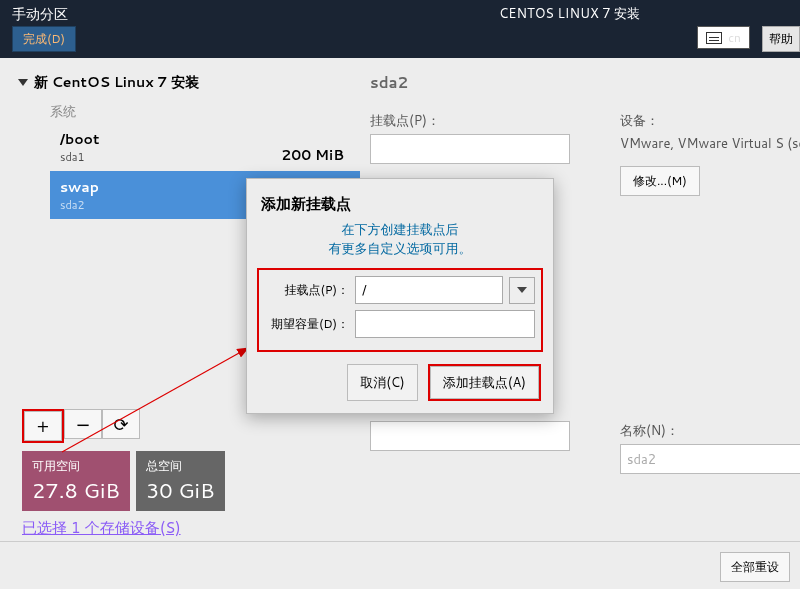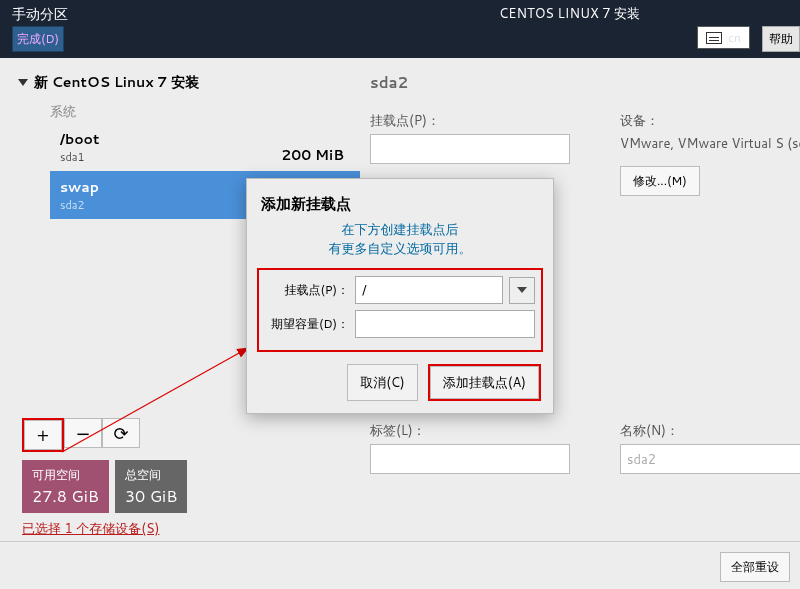--- a/index.html
+++ b/index.html
@@ -1,19 +1,19 @@
 <!DOCTYPE html>
 <html><head>
 <meta charset="utf-8">
 <style>
   * { box-sizing: border-box; margin: 0; padding: 0; font-family: "Cantarell", "DejaVu Sans", sans-serif; }
   body { width: 800px; height: 589px; overflow: hidden; background: #ededed; position: relative; }
   .topbar { background: #1a2433; height: 58px; color: #ddd; position: relative; }
   .topbar .title { position: absolute; left: 12px; top: 4px; font-size: 14px; color: #fff; text-align: center; }
-  .topbar .done-btn { position: absolute; left: 12px; top: 26px; background: #2d5f8f; color: #f0abfc; border: 1px solid #1f4060; padding: 3px 4px; font-size: 12px; cursor: pointer; }
+  .topbar .done-btn { position: absolute; left: 12px; top: 26px; background: #2d5f8f; color: #fdba74; border: 1px solid #1f4060; padding: 3px 10px; font-size: 12px; cursor: pointer; }
   .topbar .brand { position: absolute; right: 160px; top: 4px; font-size: 13px; color: #fff; }
   .topbar .lang { position: absolute; right: 50px; top: 26px; background: #fff; border: 1px solid #555; padding: 2px 8px; font-size: 12px; display: flex; align-items: center; gap: 6px; }
   .topbar .lang .kbd-icon { width: 16px; height: 12px; border: 1px solid #333; display: inline-block; position: relative; }
   .topbar .lang .kbd-icon::after { content:""; position:absolute; left:2px; top:2px; right:2px; bottom:2px; background:repeating-linear-gradient(0deg,#333 0 1px,transparent 1px 3px); }
   .topbar .help { position: absolute; right: 0; top: 26px; background: #e6e6e6; border: 1px solid #aaa; padding: 3px 6px; font-size: 12px; }
   .main { display: flex; height: 480px; }
   .left { width: 360px; padding: 14px 0 0 18px; position: relative; }
   .expander { display: flex; align-items: center; gap: 6px; font-weight: 600; font-size: 14px; }
   .expander .tri { width: 0; height: 0; border-left: 5px solid transparent; border-right: 5px solid transparent; border-top: 7px solid #333; }
   .sys-label { margin: 10px 0 2px 32px; color: #888; font-size: 13px; }
@@ -22,22 +22,22 @@
   .part-row .pname { font-weight: 600; font-size: 14px; }
   .part-row .pdev { font-size: 11px; opacity: .7; }
   .part-row .psize { margin-left: auto; font-weight: 600; font-size: 14px; }
   .left-bottom { position: absolute; left: 22px; bottom: 0; }
   .btn-row { display: flex; gap: 0; margin-bottom: 8px; }
   .small-btn { width: 38px; height: 30px; border: 1px solid #bbb; background: #f7f7f7; font-size: 18px; display:flex;align-items:center;justify-content:center; cursor:pointer; }
   .redbox { border: 2px solid #d00; }
   .stats { display: flex; gap: 6px; }
   .stat { background: #666; color: #fff; padding: 6px 10px; font-size: 12px; }
   .stat.avail { background: #a05070; }
-  .stat .sval { font-size: 16px; display: block; }
-  .link { color: #b91c1c; text-decoration: underline; font-size: 13px; margin-top: 6px; display: inline-block; }
+  .stat .sval { font-size: 21px; display: block; }
+  .link { color: #8b5cf6; text-decoration: underline; font-size: 15px; margin-top: 6px; display: inline-block; }
   .right { flex: 1; padding: 14px 10px; font-size: 13px; color: #555; }
   .right h3 { font-size: 15px; color: #666; margin-bottom: 18px; }
   .fld-row { display:flex; gap:20px; margin-bottom: 4px; }
   .fld { display:flex; flex-direction:column; gap:4px; }
   .fld input { border:1px solid #bbb; background:#fff; padding:5px 6px; width:200px; font-size:13px; color:#888; }
   .fld .static { color:#555; }
   .btn { border:1px solid #bbb; background:#f7f7f7; padding:5px 12px; font-size:12px; cursor:pointer; }
   .bottom-bar { position:absolute; left:0; right:0; bottom:0; height:48px; border-top:1px solid #ccc; background:#ededed; }
   .bottom-bar .reset { position:absolute; right:10px; top:10px; border:1px solid #bbb; background:#f7f7f7; padding:5px 10px; font-size:12px; }
   
@@ -133,21 +133,20 @@
       <div class="fld" style="margin-left:30px;">
         <span>设备：</span>
         <span class="static">VMware, VMware Virtual S (sda)</span>
         <div style="margin-top:10px;"><button class="btn">修改...(M)</button></div>
       </div>
     </div>
     <div style="margin-top:120px; color:#999;">E)</div>
     <div style="margin-top:28px; color:#999;">化(O)</div>
     <div class="fld-row" style="margin-top:40px;">
       <div class="fld">
-        <span>标签(L)：</span>
         <input type="text" style="">
       </div>
       <div class="fld" style="margin-left:30px;">
         <span>名称(N)：</span>
         <input type="text" style="color: rgb(170, 170, 170);" value="sda2">
       </div>
     </div>
   </div>
 </div>
 

